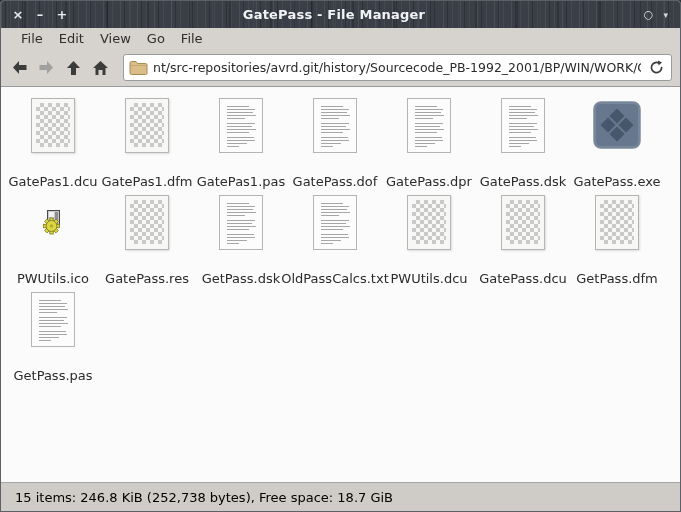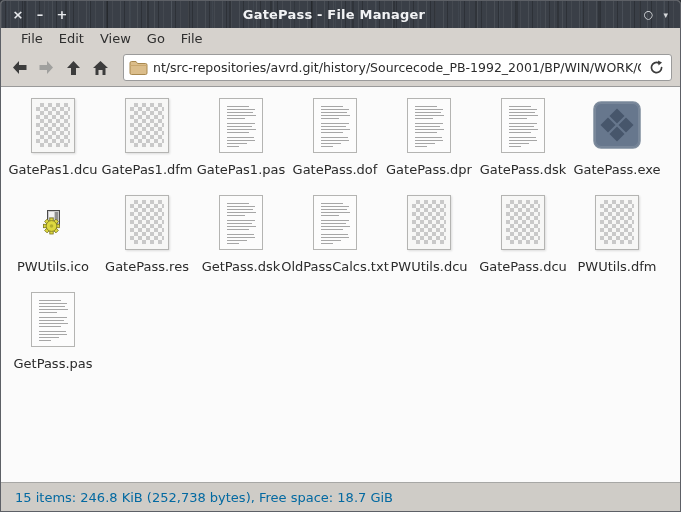--- a/index.html
+++ b/index.html
@@ -72,39 +72,39 @@
     display:flex;flex-wrap:wrap;align-content:flex-start;
     padding:9px 0 0 5px;
   }
   .file-item{
     width:94px;height:97px;
     display:flex;flex-direction:column;align-items:center;
     cursor:default;
   }
   .icon-area{height:58px;display:flex;align-items:center;justify-content:center;}
   .file-label{
-    margin-top:8px;font-size:13px;color:#2b2b2b;white-space:nowrap;
+    margin-top:20px;font-size:13px;color:#2b2b2b;white-space:nowrap;
     padding:0 2px;line-height:15px;
   }
   
   .icon-checker{
     width:44px;height:55px;background:#f7f7f6;border:1px solid #b4b4b2;
     display:flex;align-items:center;justify-content:center;
     box-shadow:1px 1px 2px rgba(0,0,0,0.12);
   }
   .icon-checker .checks{
     width:34px;height:44px;
     background:conic-gradient(#c9c9c9 90deg, transparent 90deg 180deg, #c9c9c9 180deg 270deg, transparent 270deg) 0 0/8px 8px;
   }
   .icon-svg{display:block;}
   
   .statusbar{
     height:29px;flex:0 0 29px;background:#cfccc7;border-top:1px solid #a7a7a5;
     display:flex;align-items:center;padding-left:14px;
-    font-size:13px;color:#0369a1;
+    font-size:13px;color:#000000;
   }
 </style>
 </head>
 <body>
 
 <div class="window">
 
   <div class="titlebar">
     <div class="win-controls">
       <div class="win-btn">×</div>
@@ -319,21 +319,21 @@
           </div>
         </div>
         <div class="file-label">GatePass.dcu</div>
       </div>
       <div class="file-item">
         <div class="icon-area">
           <div class="icon-checker">
             <div class="checks"></div>
           </div>
         </div>
-        <div class="file-label">PWUtils.dfm</div>
+        <div class="file-label">GetPass.dfm</div>
       </div>
       <div class="file-item">
         <div class="icon-area">
           <svg class="icon-svg" width="44" height="55" viewBox="0 0 44 55">
             <rect x="0.5" y="0.5" width="43" height="54" fill="#fcfcfc" stroke="#b4b4b2"></rect>
             <g stroke="#a6a6a6" stroke-width="1">
               <path d="M8 8.5H30M8 11.5H36M8 14.5H34M8 17.5H37M8 20.5H26"></path>
               <path d="M8 25.5H36M8 28.5H33M8 31.5H37M8 34.5H30"></path>
               <path d="M8 39.5H35M8 42.5H36M8 45.5H28M8 48.5H20"></path>
             </g>

